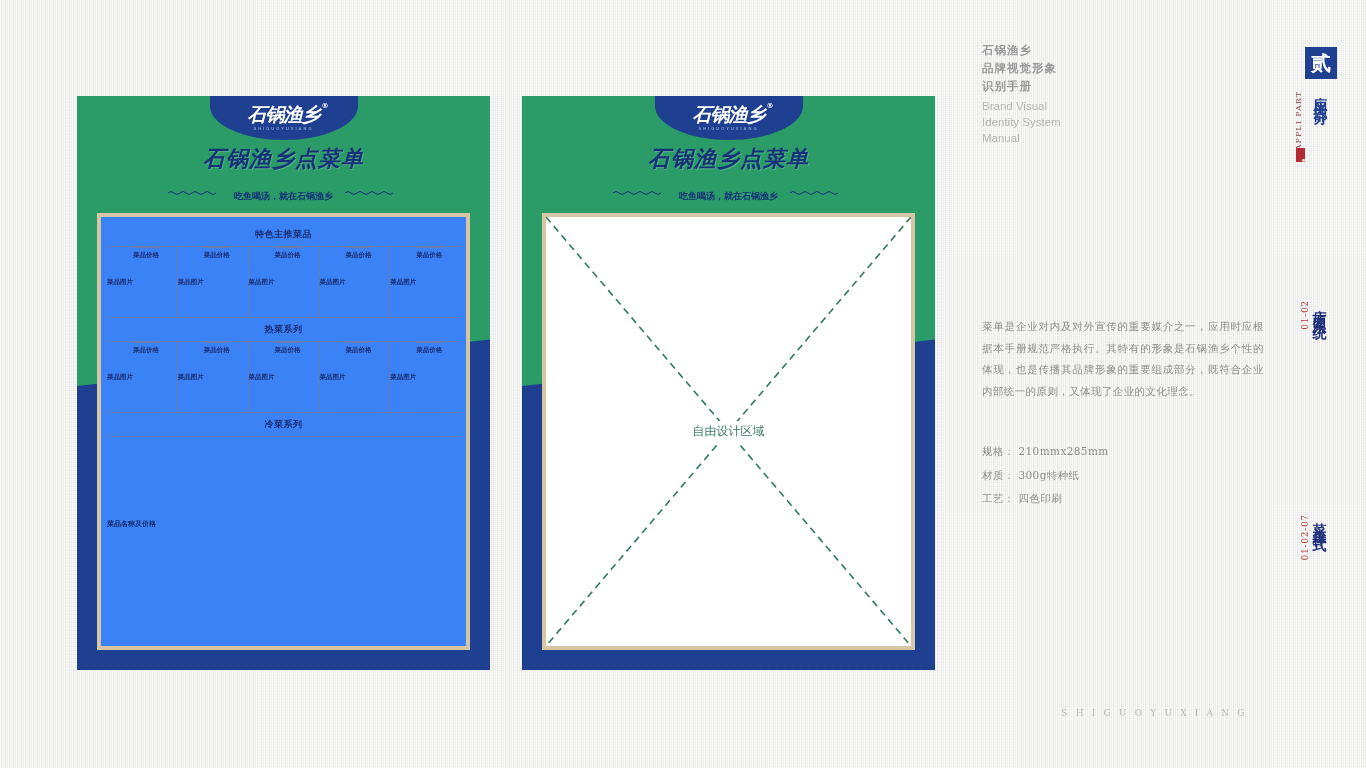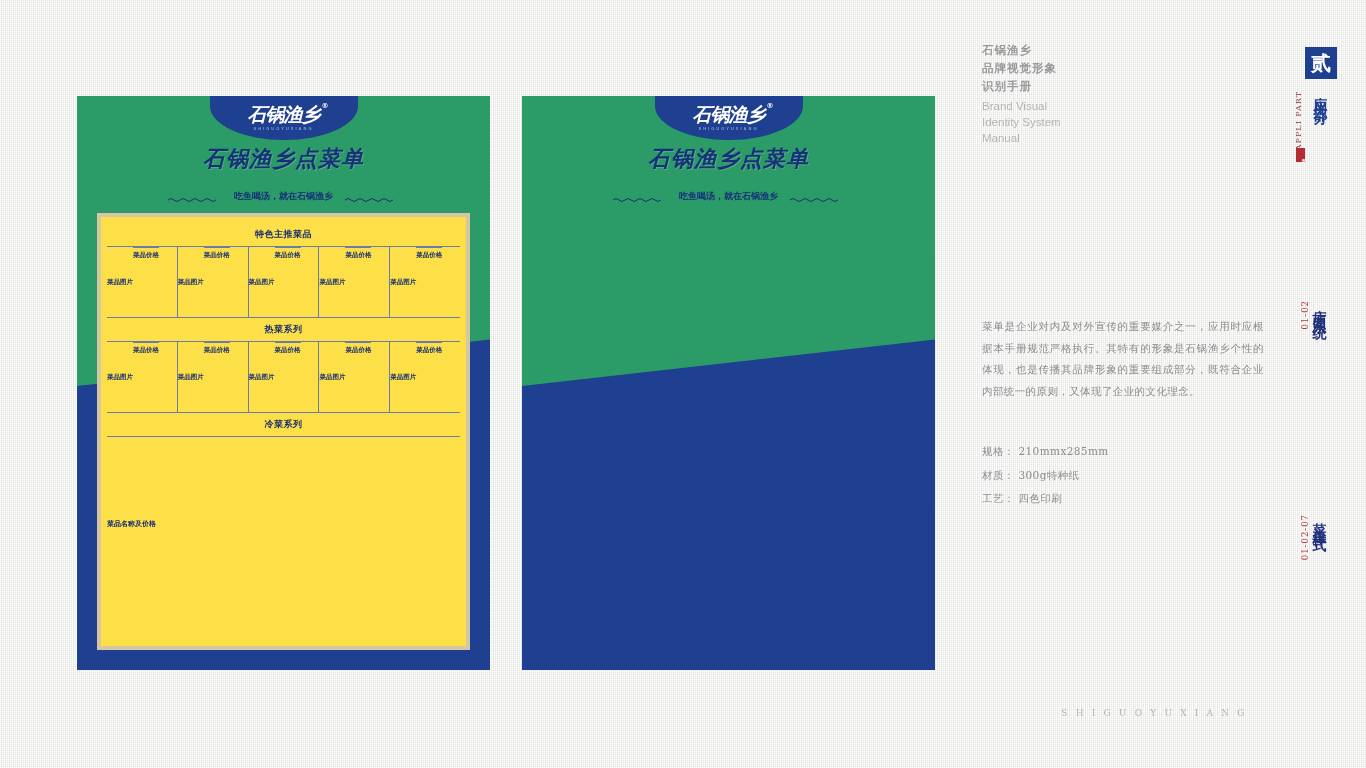--- a/index.html
+++ b/index.html
@@ -121,21 +121,21 @@
     text-shadow: 1px 1px 0 rgba(255,255,255,0.18);
   }
 
   
   .card-tagline {
     position: absolute;
     top: 94px;
     left: 0;
     width: 100%;
     display: flex;
-    align-items: flex-end;
+    align-items: flex-start;
     justify-content: center;
     gap: 12px;
     z-index: 4;
   }
   .tagline-text {
     color: #16317a;
     font-family: "DejaVu Sans", sans-serif;
     font-size: 9px;
     font-weight: bold;
     white-space: nowrap;
@@ -147,21 +147,21 @@
   }
   .wave svg { display: block; }
 
   
   .card-paper {
     position: absolute;
     left: 20px;
     top: 117px;
     width: 373px;
     height: 437px;
-    background: #fde047;
+    background: #3b82f6;
     border: 4px solid #d6c6a4;
     z-index: 3;
   }
 
   
   .paper-inner {
     position: absolute;
     inset: 0;
     padding: 6px 6px 0 6px;
     display: flex;
@@ -520,20 +520,29 @@
         </svg>
     </span>
     <span class="tagline-text">吃鱼喝汤，就在石锅渔乡</span>
     <span class="wave">
       <svg viewBox="0 0 54 6">
           <path d="M0 3 q3 -3 6 0 t6 0 t6 0 t6 0 t6 0 t6 0 t6 0 t6 0" fill="none" stroke="#16317a" stroke-width="1"></path>
         </svg>
     </span>
   </div>
 
+  <div class="card-paper">
+    <div class="free-area">
+      <svg viewBox="0 0 365 429" preserveAspectRatio="none">
+        <line x1="0" y1="0" x2="365" y2="429" stroke="#2f7a5c" stroke-width="1.6" stroke-dasharray="7 5"></line>
+        <line x1="365" y1="0" x2="0" y2="429" stroke="#2f7a5c" stroke-width="1.6" stroke-dasharray="7 5"></line>
+      </svg>
+      <span class="free-label">自由设计区域</span>
+    </div>
+  </div>
 </div>
 
 <div class="doc-header">
   <div class="doc-header-cn">
     <div>石锅渔乡</div>
     <div>品牌视觉形象</div>
     <div>识别手册</div>
   </div>
   <div class="doc-header-en">
     <div>Brand Visual</div>

